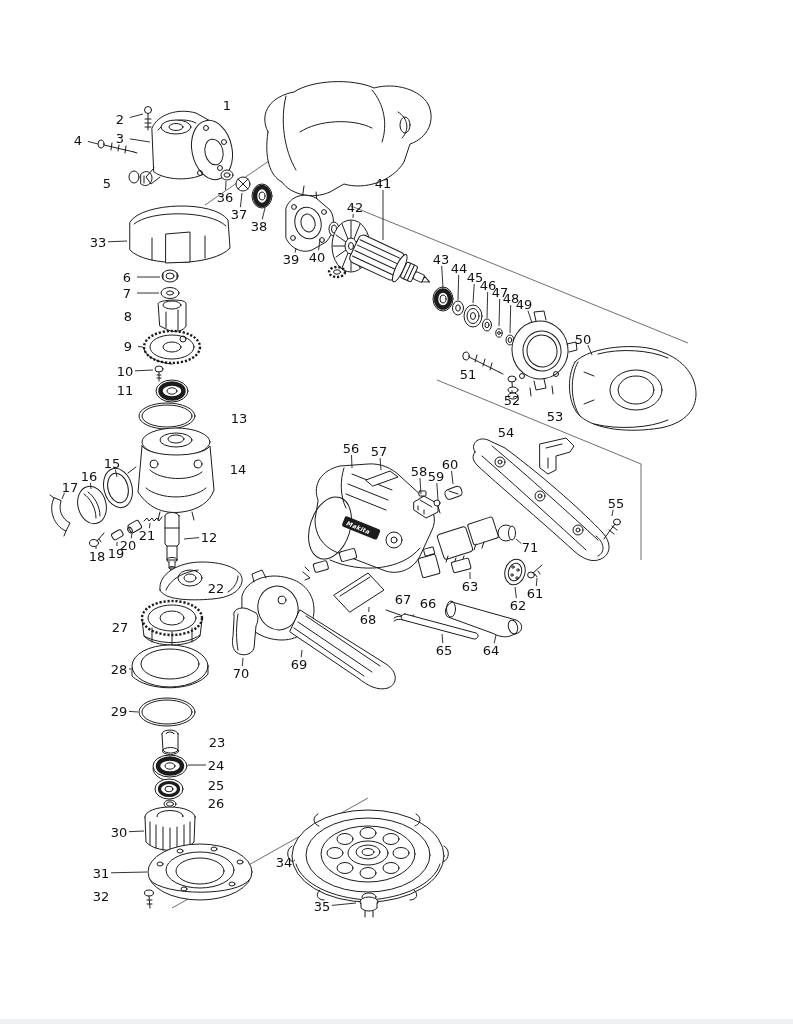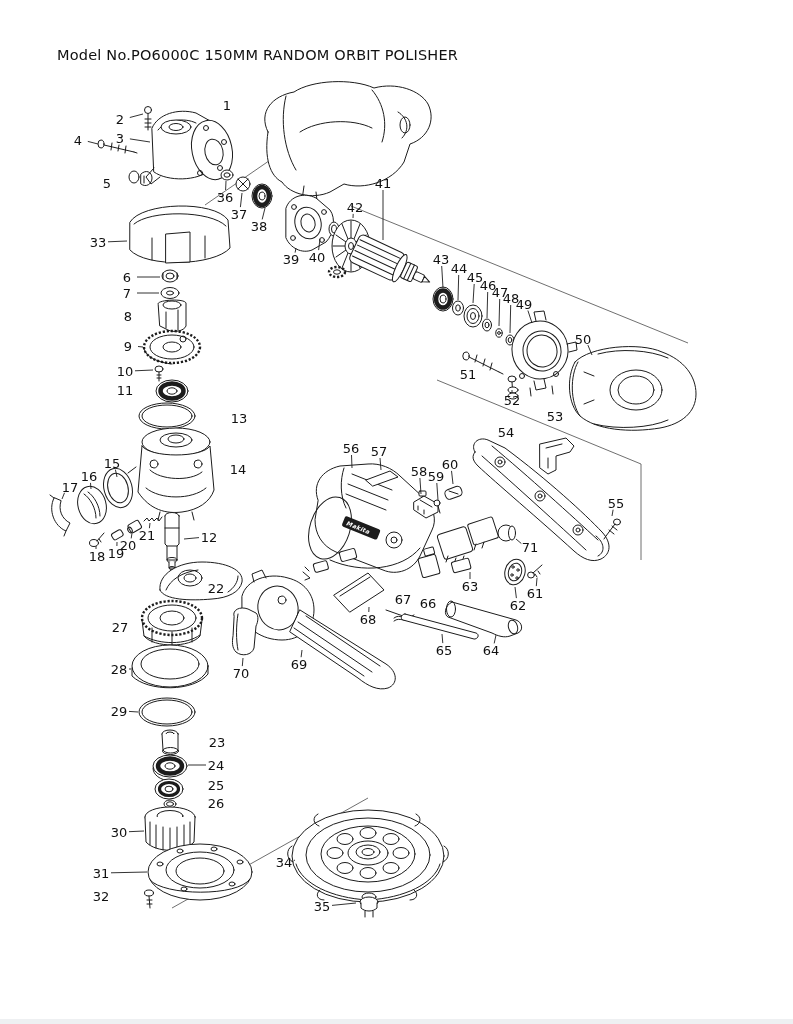--- a/index.html
+++ b/index.html
@@ -16,21 +16,20 @@
   .dash{fill:none;stroke:#1c1c1c;stroke-width:2.4;stroke-dasharray:2.2 1.8;}
   .thin{fill:none;stroke:#4a4a4a;stroke-width:.8;}
   .callout{font-size:13px;fill:#101010;}
   .leader{stroke:#1c1c1c;stroke-width:.9;}
   .brand{font-size:6px;fill:#fff;font-style:italic;font-weight:bold;letter-spacing:.3px;}
 </style>
 </head>
 <body>
 
 <div class="page">
-  <div class="title">Model No.PO6000C 150MM RANDOM ORBIT POLISHER</div>
 
   <svg width="793" height="1024" viewBox="0 0 793 1024">
 
     <g>
       <line class="thin" x1="351" y1="206" x2="688" y2="343"></line>
       <line class="thin" x1="437" y1="380" x2="641" y2="464"></line>
       <line class="thin" x1="641" y1="464" x2="641" y2="560"></line>
       <line class="thin" x1="172" y1="908" x2="368" y2="798"></line>
       <line class="thin" x1="205" y1="205" x2="292" y2="145"></line>
     </g>

